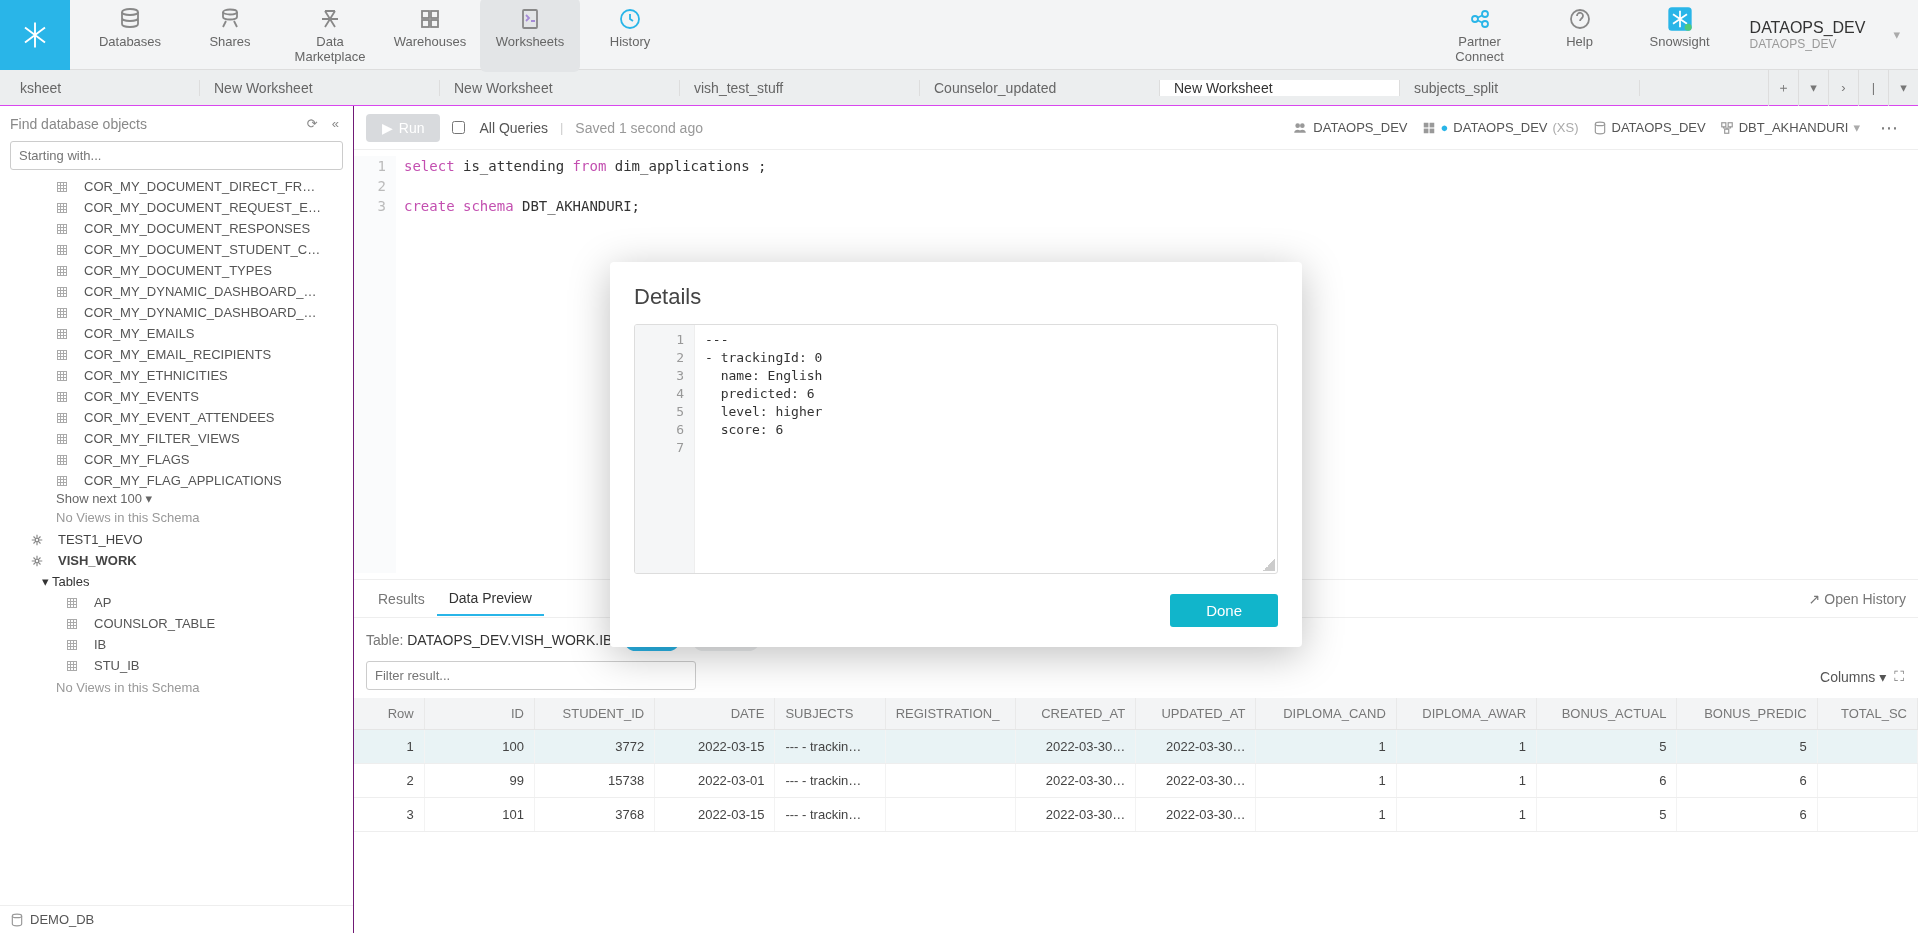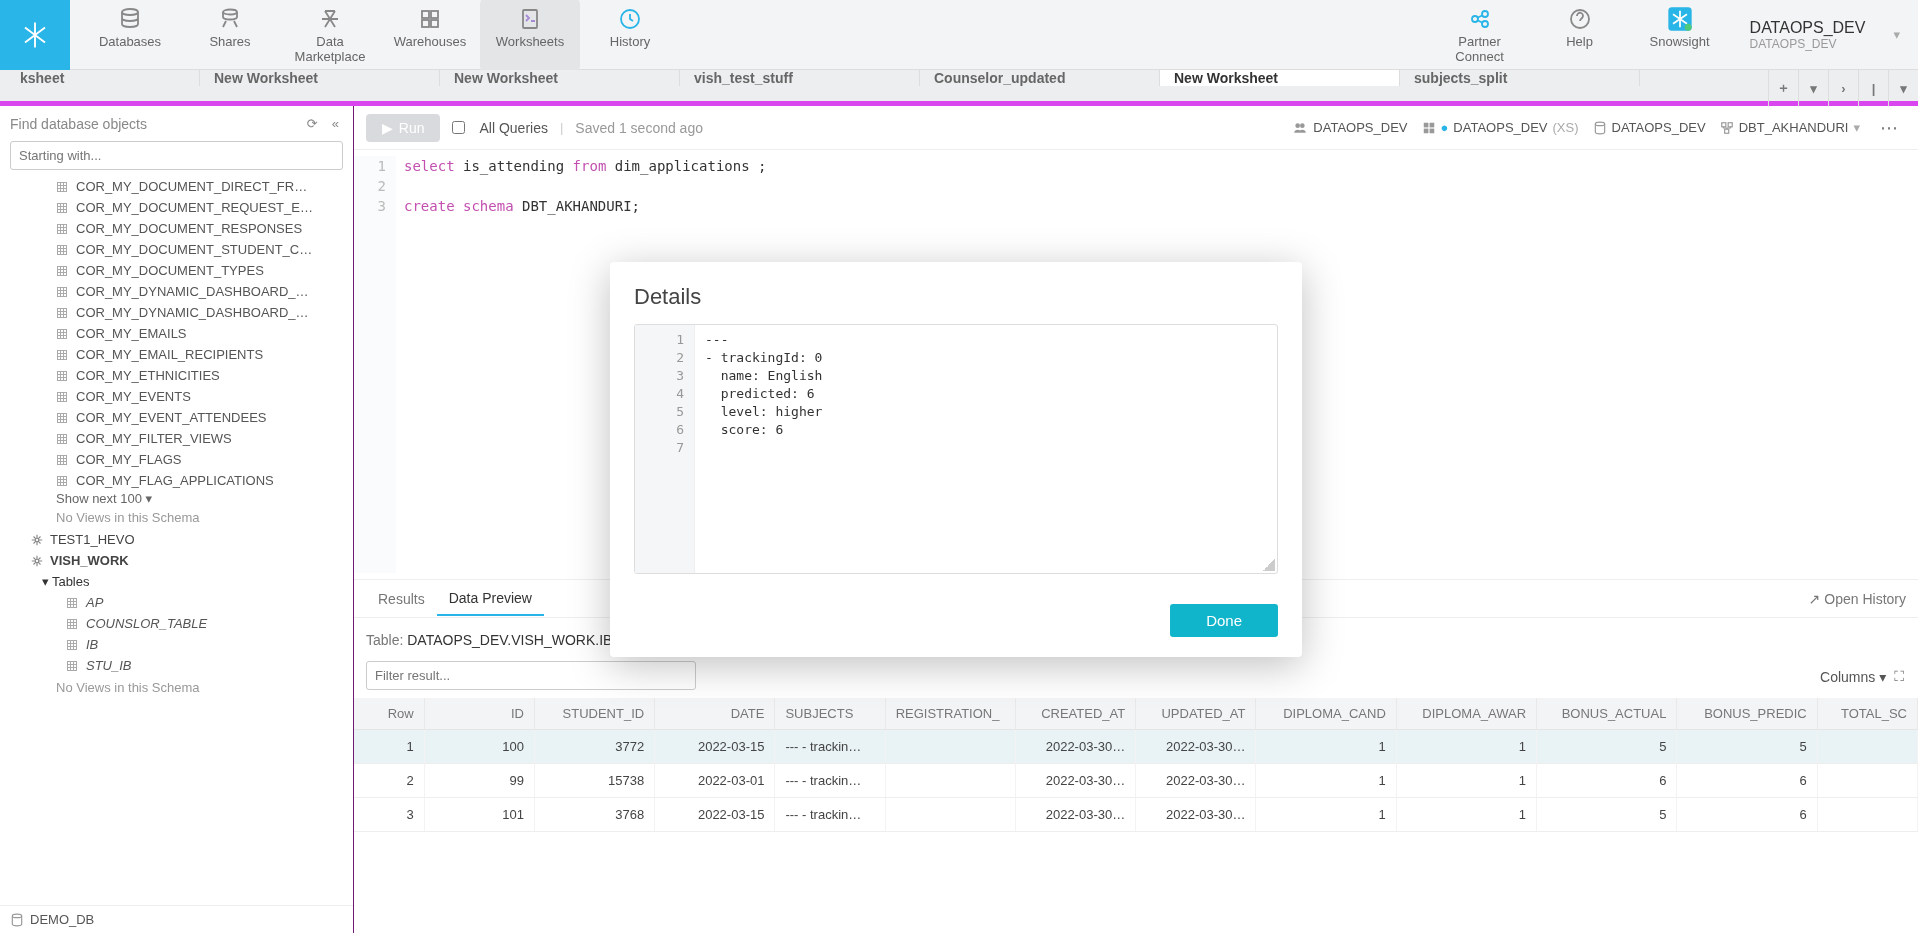--- a/index.html
+++ b/index.html
@@ -12,41 +12,41 @@
 .nav-item { width: 100px; text-align: center; padding: 8px 4px; color: #666; font-size: 13px; cursor: pointer; }
 .nav-item.active { background: #e3e5e7; border-radius: 6px; }
 .nav-icon { height: 26px; display:flex; align-items:center; justify-content:center; font-size:22px; color:#888; margin-bottom:2px;}
 .topbar-right { margin-left: auto; display: flex; align-items: center; gap: 0; padding-right:10px;}
 .tr-item { width: 100px; text-align:center; color:#666; font-size:13px; padding:8px 4px; cursor:pointer;}
 .account-box { padding: 0 20px; color:#444; }
 .account-title { font-size:16px; color:#333; }
 .account-sub { font-size:12px; color:#999; }
 
 
-.ws-tabs { height: 36px; background: #eceeef; display:flex; align-items:flex-start; border-bottom:5px solid #d946ef;font-weight:bold; }
+.ws-tabs { height: 36px; background: #eceeef; display:flex; align-items:center; border-bottom:1px solid #d946ef; }
 .ws-tab { min-width: 240px; padding: 0 14px; display:flex; align-items:center; border-right:1px solid #ddd; color:#666; font-size:14px; cursor:pointer; background:#eceeef; }
 .ws-tab.first { min-width:200px; padding-left:20px; }
 .ws-tab.active { background:#fff; color:#333; }
 .ws-tab-controls { margin-left:auto; display:flex; align-items:center; gap:0; }
 .ws-ctl-btn { width:30px; height:36px; display:flex; align-items:center; justify-content:center; color:#777; cursor:pointer; border-left:1px solid #ddd;}
 
 
 .main { display:flex; height: calc(933px - 70px - 36px); }
 .sidebar { width: 354px; background:#fff; border-right:1px solid #701a75; display:flex; flex-direction:column; }
 .sb-search-row { padding:8px 10px; display:flex; align-items:center; gap:6px; }
 .sb-search-label { color:#888; font-size:14px; flex:1;}
 .sb-ic { color:#888; cursor:pointer; padding:2px 4px;}
 .sb-input { margin:0 10px 6px 10px; }
 .sb-input input { width:100%; padding:6px 8px; border:1px solid #ccc; border-radius:3px; font-size:13px; }
 .sb-tree { flex:1; overflow:auto; padding: 0 6px 6px 6px; }
-.tree-row { display:flex; align-items:center; gap:6px; padding:3px 4px 3px 50px; color:#555; font-size:13px; white-space:nowrap; overflow:hidden; text-overflow:ellipsis; cursor:pointer;}
+.tree-row { display:flex; align-items:center; gap:14px; padding:3px 4px 3px 50px; color:#555; font-size:13px; white-space:nowrap; overflow:hidden; text-overflow:ellipsis; cursor:pointer;}
 .tree-row.schema { padding-left:24px; font-weight:500; color:#444;}
 .tree-row.schema.bold { font-weight:700; }
 .tree-row.header { padding-left:36px; color:#333; }
-.tree-row.tbl { padding-left:60px;font-style:italic; }
+.tree-row.tbl { padding-left:60px; }
 .tree-note { padding:4px 4px 4px 50px; color:#999; font-size:13px;}
 .tree-ic { width:14px; display:inline-flex; color:#aaa; font-size:12px;}
 .show-next { padding-left:50px; color:#666; font-size:13px; cursor:pointer;}
 .sb-footer { border-top:1px solid #eee; padding:6px 10px; display:flex; align-items:center; gap:6px; color:#555; }
 
 
 .content { flex:1; display:flex; flex-direction:column; background:#fff; }
 .toolbar { height:44px; display:flex; align-items:center; padding:0 12px; gap:12px; border-bottom:1px solid #eee;}
 .run-btn { background:#d8dadd; color:#fff; border:none; border-radius:4px; padding:6px 16px; font-size:14px; display:flex; align-items:center; gap:6px; cursor:not-allowed;}
 .chk-row { display:flex; align-items:center; gap:14px; color:#555; font-size:14px;}
@@ -90,21 +90,21 @@
 
 .modal-backdrop { position:absolute; inset:0; background:rgba(255,255,255,0); pointer-events:none;}
 .modal { position:absolute; left:610px; top:262px; width:692px; background:#fff; border-radius:4px; box-shadow:0 8px 40px rgba(0,0,0,0.25); padding:22px 24px 20px 24px; z-index:100;}
 .modal h2 { font-size:22px; color:#444; font-weight:500; margin-bottom:14px;}
 .modal-code { border:1px solid #ddd; border-radius:3px; display:flex; font-family:Menlo,Consolas,monospace; font-size:13px; height:250px; overflow:auto; position:relative;}
 .modal-gutter { width:60px; background:#f5f6f7; text-align:right; color:#999; padding:6px 10px 6px 0; border-right:1px solid #eee;}
 .modal-gutter div { height:18px; line-height:18px;}
 .modal-body { flex:1; padding:6px 10px; color:#333;}
 .modal-body div { height:18px; line-height:18px; white-space:pre;}
 .resize-grip { position:absolute; right:2px; bottom:2px; width:12px; height:12px; background:linear-gradient(135deg, transparent 50%, #ccc 50%);}
-.modal-footer { display:flex; justify-content:flex-end; margin-top:30px;}
+.modal-footer { display:flex; justify-content:flex-end; margin-top:20px;}
 .done-btn { background:#11b5cb; color:#fff; border:none; padding:8px 36px; border-radius:3px; font-size:15px; cursor:pointer;}
 
 svg { display:block; }
 </style>
 </head>
 <body>
 
 <div class="topbar">
   <div class="logo-sq">
     <svg width="30" height="30" viewBox="0 0 24 24" fill="none" stroke="#fff" stroke-width="1.5">

